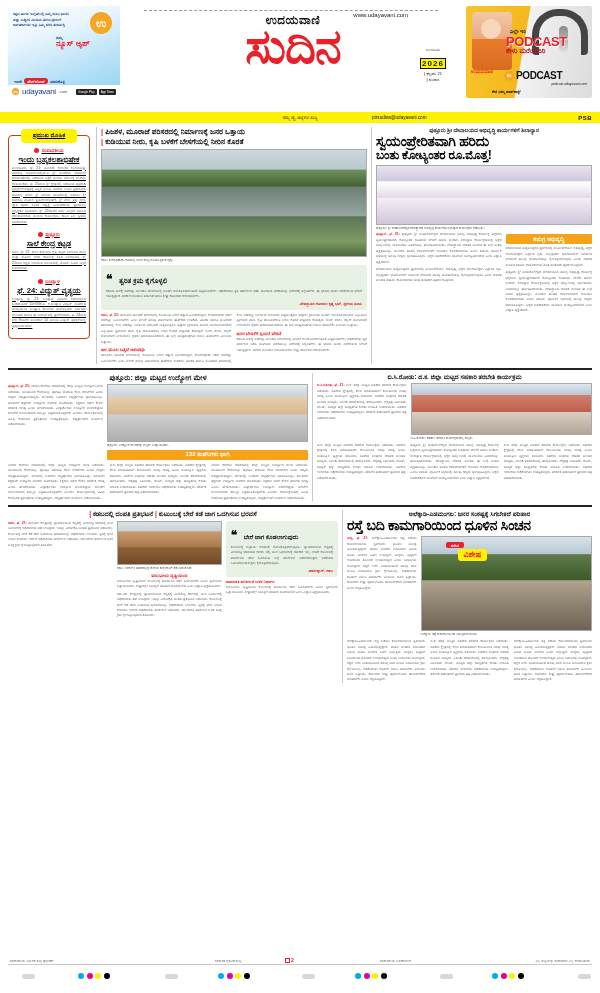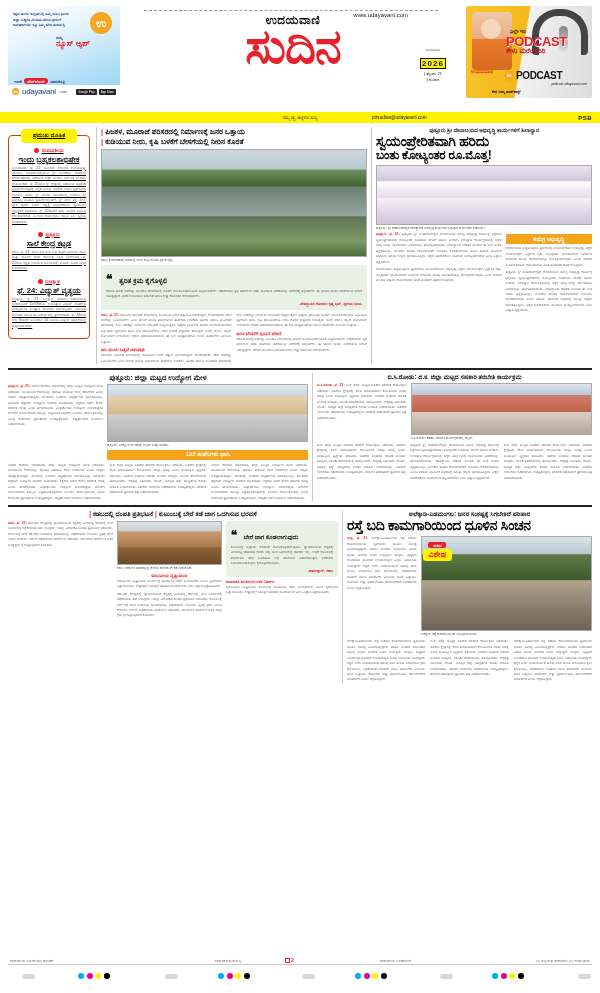--- a/index.html
+++ b/index.html
@@ -129,21 +129,21 @@
   .quotebox .qt { font-size:7px; font-weight:bold; color:#111; display:inline; margin-left:2px; }
   .quotebox .qb { font-size:3.6px; line-height:1.5; color:#444; text-align:justify; margin-top:2px; }
   .quotebox .qa { font-size:3.8px; color:#e8212b; font-weight:bold; text-align:right; margin-top:2px; }
 
   .orangebar { background:#f5a31a; color:#fff; text-align:center; font-size:6px; font-weight:bold;
                padding:1.5px 0; border-radius:1px; margin:2px 0; }
 
   .badge-sudina { position:absolute; display:inline-block; text-align:center; }
   .badge-sudina .top { background:#e8212b; color:#fff; font-size:4px; font-weight:bold; padding:0.5px 5px; border-radius:2px; }
   .badge-sudina .bot { background:#fff200; color:#e8212b; font-size:8px; font-weight:bold; padding:1px 6px;
-               border-radius:3px; display:block; margin-top:-1px; }
+               border-radius:3px; display:block; margin-top:-1px;margin-left:35px; }
 
   
   .footmarks { position:absolute; left:0; right:0; bottom:4px; height:22px; }
   .footmarks .grp { position:absolute; display:flex; gap:2.5px; top:6px; }
   .footmarks .grp i { width:6px; height:6px; border-radius:50%; display:block; }
   .footmarks .ov { position:absolute; top:7px; width:13px; height:5px; border-radius:3px; background:#d8d8d8; }
   .footline { position:absolute; left:8px; right:8px; bottom:28px; border-top:1px solid #c9c9c9; }
   .foottxt { position:absolute; bottom:30px; font-size:3.4px; color:#666; }
   .pagenum { position:absolute; bottom:30px; left:50%; transform:translateX(-15px); font-size:5px; color:#e8212b;
              font-weight:bold; display:flex; align-items:center; gap:1px; }

